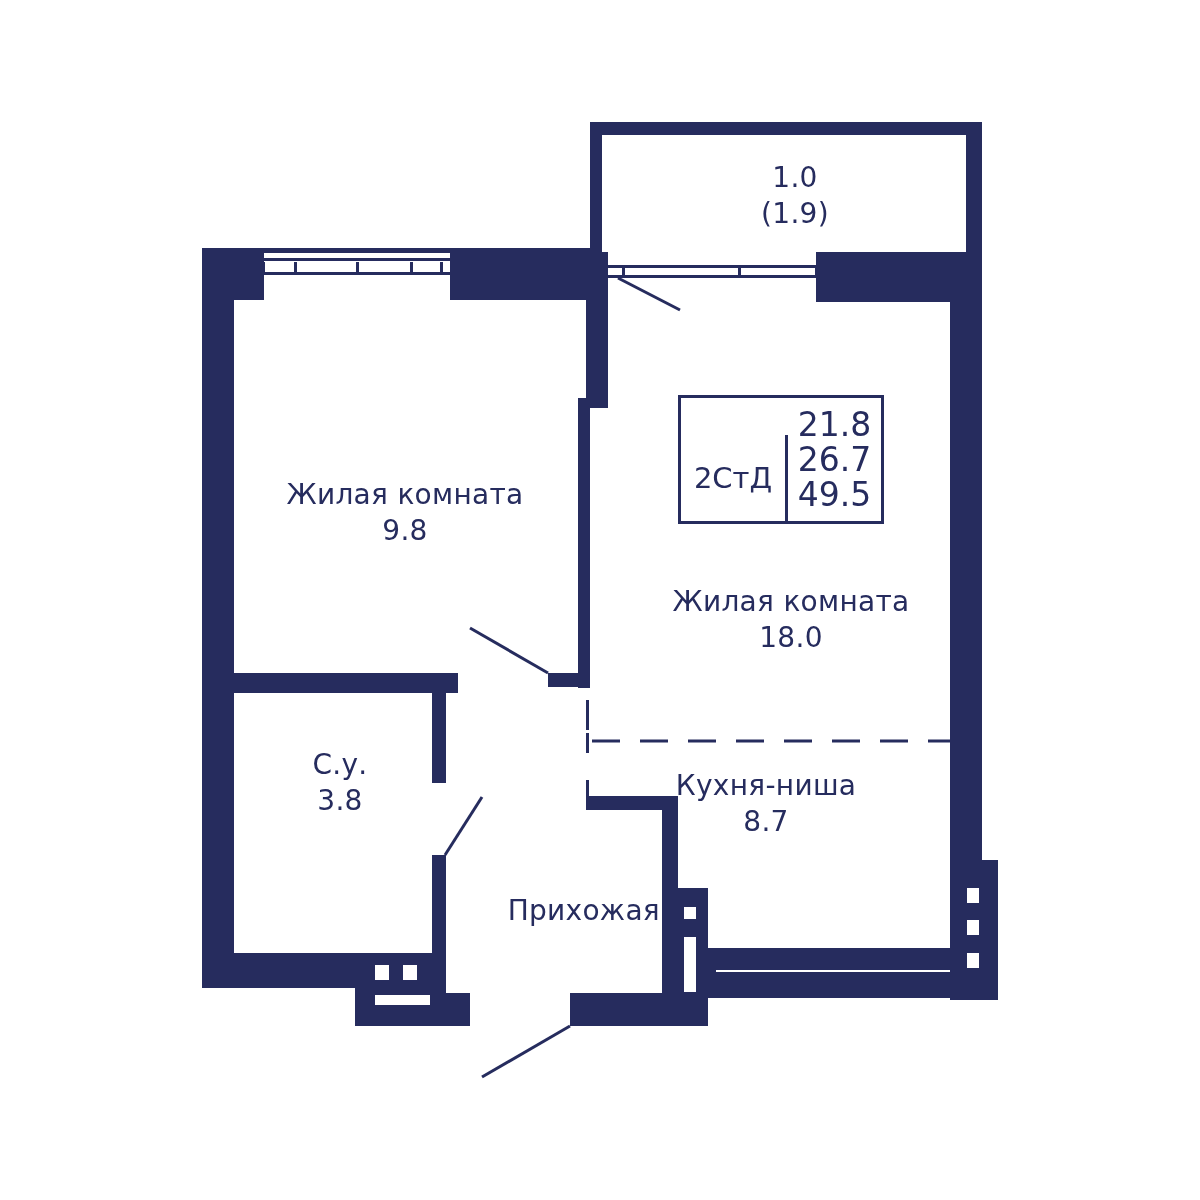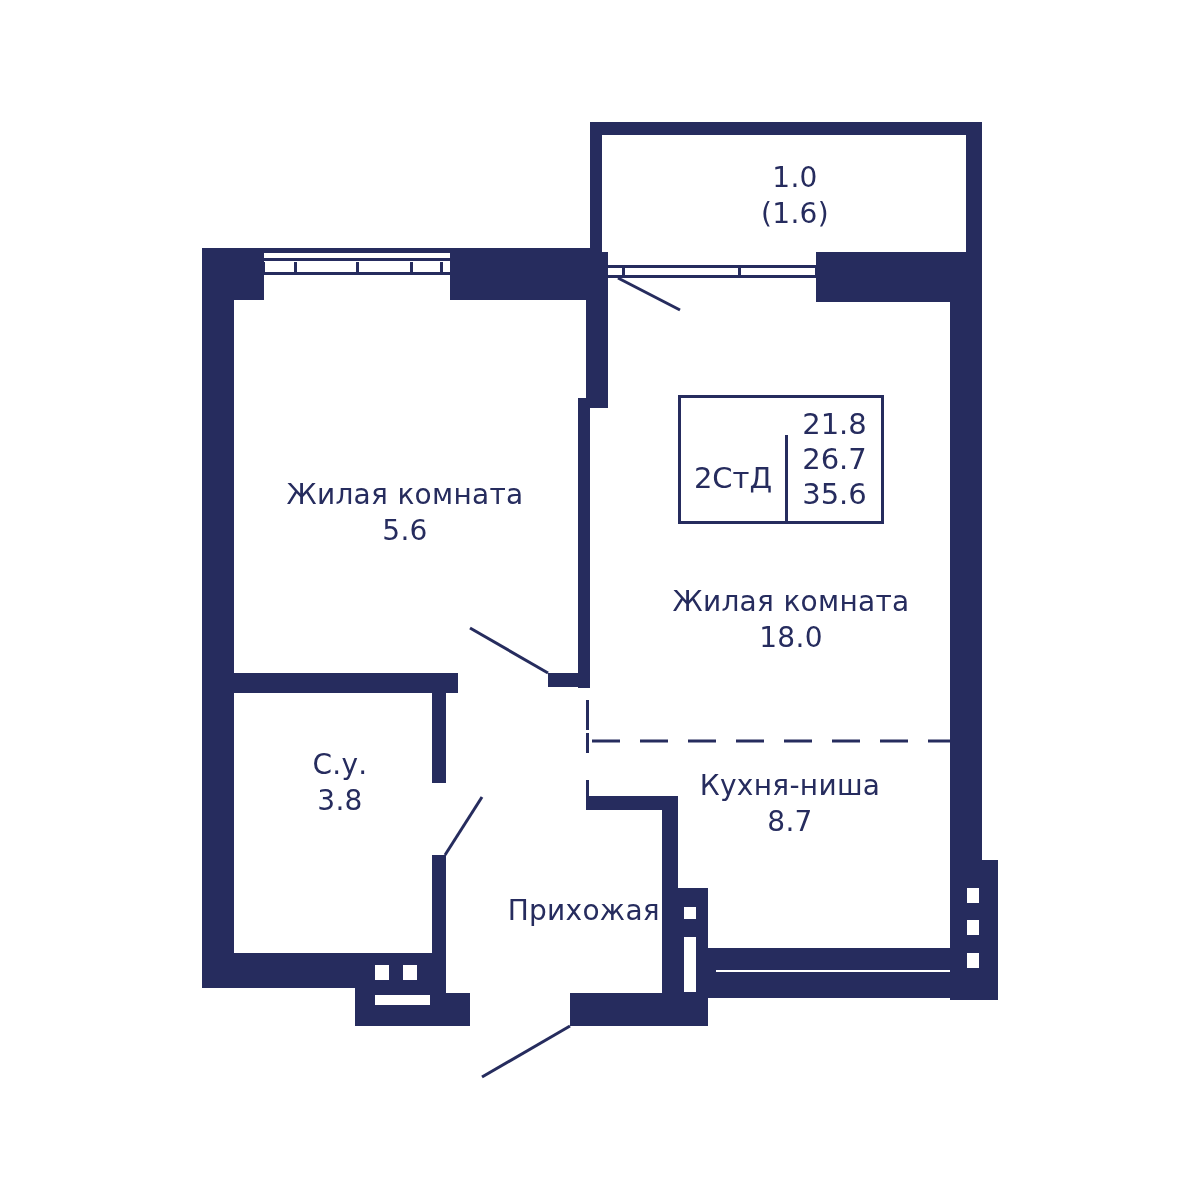--- a/index.html
+++ b/index.html
@@ -2,21 +2,21 @@
 <html><head>
 <meta charset="utf-8">
 <style>
   html,body{margin:0;padding:0;background:#ffffff;}
   body{width:1200px;height:1200px;position:relative;overflow:hidden;font-family:"Liberation Sans",sans-serif;}
   .plan{position:absolute;left:0;top:0;width:1200px;height:1200px;}
   .lbl{position:absolute;color:#262c5e;font-size:28px;text-align:center;line-height:36px;font-family:"DejaVu Sans",sans-serif;letter-spacing:0.3px;}
   .lbl span{display:block;}
   .infobox{position:absolute;left:678px;top:395px;width:206px;height:129px;border:3px solid #262c5e;box-sizing:border-box;display:flex;}
   .infobox .type{width:104px;border-right:3px solid #262c5e;display:flex;align-items:center;justify-content:center;color:#262c5e;font-size:29px;font-family:"DejaVu Sans",sans-serif;margin-top:37px;}
-  .infobox .vals{flex:1;display:flex;flex-direction:column;align-items:center;justify-content:center;color:#262c5e;font-size:29px;line-height:35px;font-family:"DejaVu Sans",sans-serif;}
+  .infobox .vals{flex:1;display:flex;flex-direction:column;align-items:center;justify-content:center;color:#262c5e;font-size:33px;line-height:35px;font-family:"DejaVu Sans",sans-serif;}
 </style>
 </head>
 <body>
 
 <svg class="plan" width="1200" height="1200" viewBox="0 0 1200 1200">
   <g fill="#262c5e">
 
     <rect x="590" y="122" width="392" height="13"></rect>
     <rect x="590" y="122" width="12" height="150"></rect>
     <rect x="966" y="122" width="16" height="190"></rect>
@@ -87,43 +87,43 @@
     <line x1="618" y1="278" x2="680" y2="310"></line>
     <line x1="470" y1="628" x2="548" y2="673"></line>
     <line x1="445" y1="855" x2="482" y2="797"></line>
     <line x1="570" y1="1026" x2="482" y2="1077"></line>
     <line x1="592" y1="741" x2="950" y2="741" stroke-dasharray="28,20"></line>
   </g>
 </svg>
 
 <div class="lbl" style="left:730px;top:160px;width:130px;text-align:center;">
   <span>1.0</span>
-  <span>(1.6)</span>
+  <span>(1.9)</span>
 </div>
 
 <div class="infobox">
   <div class="type">2СтД</div>
   <div class="vals">
     <span>21.8</span>
     <span>26.7</span>
-    <span>35.6</span>
+    <span>49.5</span>
   </div>
 </div>
 
 <div class="lbl" style="left:250px;top:477px;width:310px;">
   <span>Жилая комната</span>
-  <span>5.6</span>
+  <span>9.8</span>
 </div>
 
 <div class="lbl" style="left:636px;top:584px;width:310px;">
   <span>Жилая комната</span>
   <span>18.0</span>
 </div>
 
-<div class="lbl" style="left:660px;top:768px;width:260px;">
+<div class="lbl" style="left:636px;top:768px;width:260px;">
   <span>Кухня-ниша</span>
   <span>8.7</span>
 </div>
 
 <div class="lbl" style="left:270px;top:747px;width:140px;">
   <span>С.у.</span>
   <span>3.8</span>
 </div>
 
 <div class="lbl" style="left:460px;top:893px;width:200px;text-align:right;">

